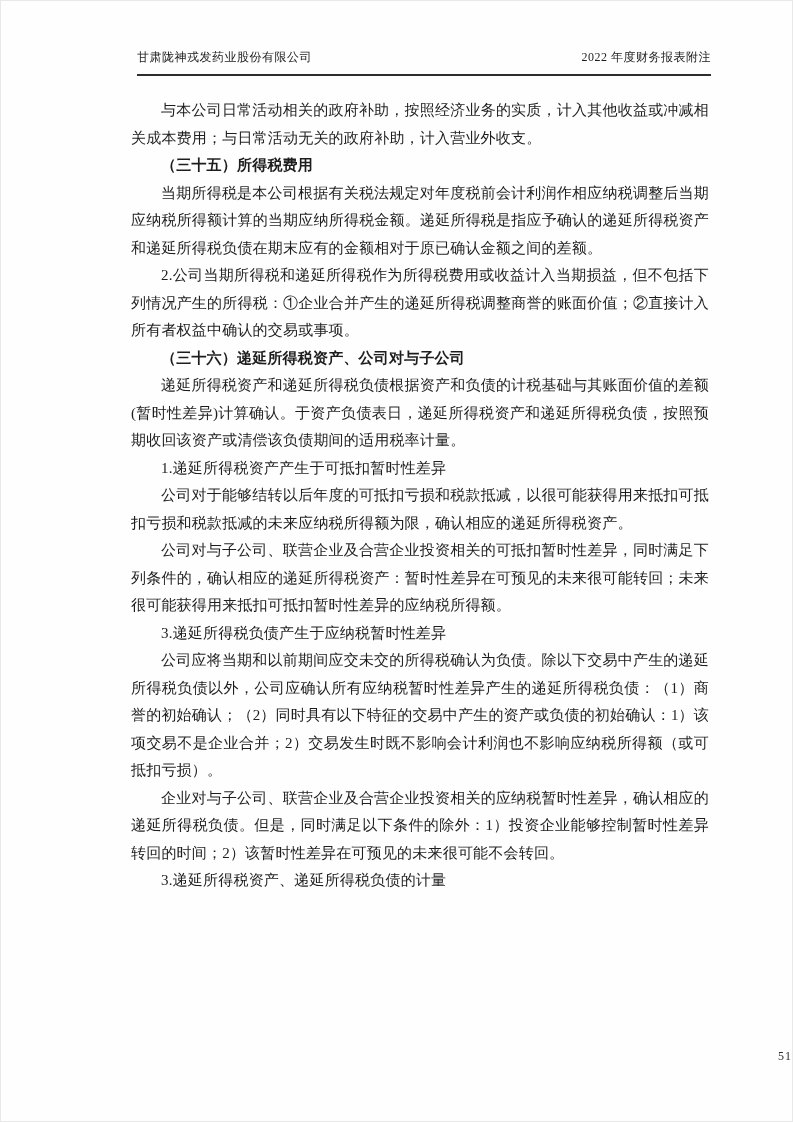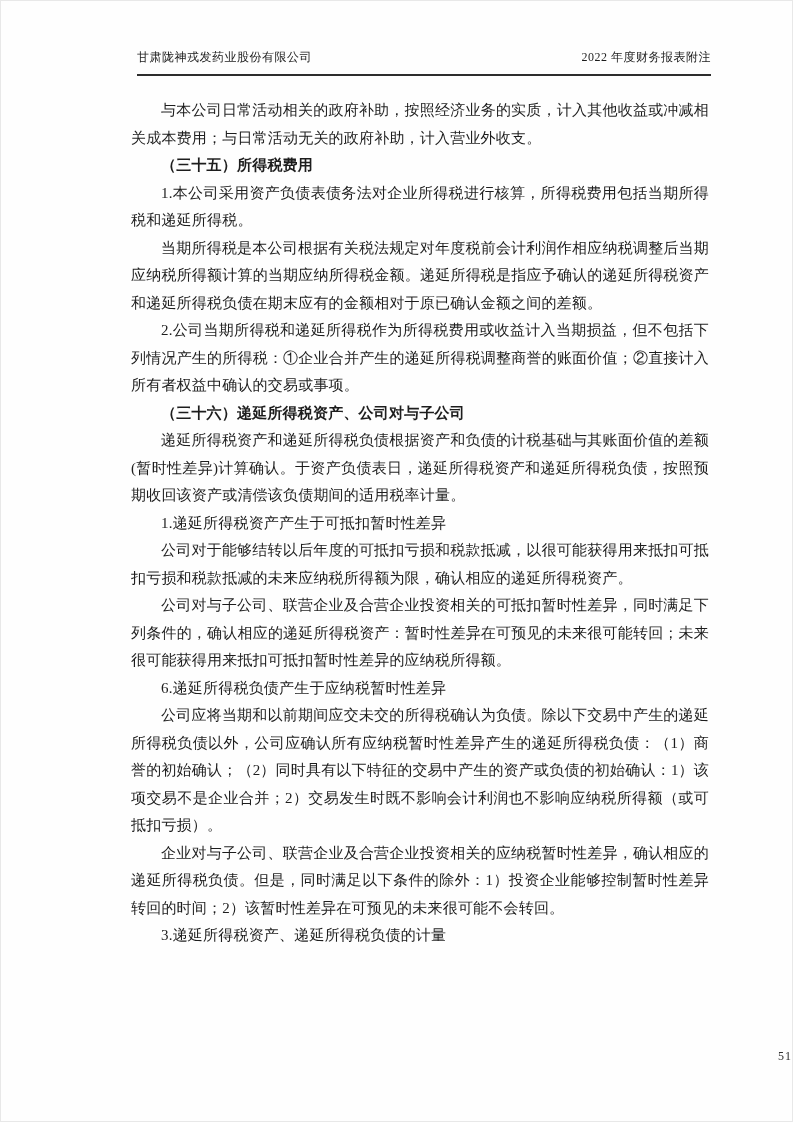--- a/index.html
+++ b/index.html
@@ -70,29 +70,28 @@
 <div class="page">
 
   <div class="header">
     <span>甘肃陇神戎发药业股份有限公司</span>
     <span>2022 年度财务报表附注</span>
   </div>
 
   <main class="doc-body">
     <p>与本公司日常活动相关的政府补助，按照经济业务的实质，计入其他收益或冲减相关成本费用；与日常活动无关的政府补助，计入营业外收支。</p>
     <p class="bold">（三十五）所得税费用</p>
-    <p>1.本公司采用资产负债表债务法对企业所得税进行核算，所得税费用包括当期所得税和递延所得税。</p>
     <p>当期所得税是本公司根据有关税法规定对年度税前会计利润作相应纳税调整后当期应纳税所得额计算的当期应纳所得税金额。递延所得税是指应予确认的递延所得税资产和递延所得税负债在期末应有的金额相对于原已确认金额之间的差额。</p>
     <p>2.公司当期所得税和递延所得税作为所得税费用或收益计入当期损益，但不包括下列情况产生的所得税：①企业合并产生的递延所得税调整商誉的账面价值；②直接计入所有者权益中确认的交易或事项。</p>
     <p class="bold">（三十六）递延所得税资产、公司对与子公司</p>
     <p>递延所得税资产和递延所得税负债根据资产和负债的计税基础与其账面价值的差额(暂时性差异)计算确认。于资产负债表日，递延所得税资产和递延所得税负债，按照预期收回该资产或清偿该负债期间的适用税率计量。</p>
     <p>1.递延所得税资产产生于可抵扣暂时性差异</p>
     <p>公司对于能够结转以后年度的可抵扣亏损和税款抵减，以很可能获得用来抵扣可抵扣亏损和税款抵减的未来应纳税所得额为限，确认相应的递延所得税资产。</p>
     <p>公司对与子公司、联营企业及合营企业投资相关的可抵扣暂时性差异，同时满足下列条件的，确认相应的递延所得税资产：暂时性差异在可预见的未来很可能转回；未来很可能获得用来抵扣可抵扣暂时性差异的应纳税所得额。</p>
-    <p>6.递延所得税负债产生于应纳税暂时性差异</p>
+    <p>3.递延所得税负债产生于应纳税暂时性差异</p>
     <p>公司应将当期和以前期间应交未交的所得税确认为负债。除以下交易中产生的递延所得税负债以外，公司应确认所有应纳税暂时性差异产生的递延所得税负债：（1）商誉的初始确认；（2）同时具有以下特征的交易中产生的资产或负债的初始确认：1）该项交易不是企业合并；2）交易发生时既不影响会计利润也不影响应纳税所得额（或可抵扣亏损）。</p>
     <p>企业对与子公司、联营企业及合营企业投资相关的应纳税暂时性差异，确认相应的递延所得税负债。但是，同时满足以下条件的除外：1）投资企业能够控制暂时性差异转回的时间；2）该暂时性差异在可预见的未来很可能不会转回。</p>
     <p>3.递延所得税资产、递延所得税负债的计量</p>
   </main>
 
   <div class="footer">
     <span>51</span>
   </div>
 
 </div>

